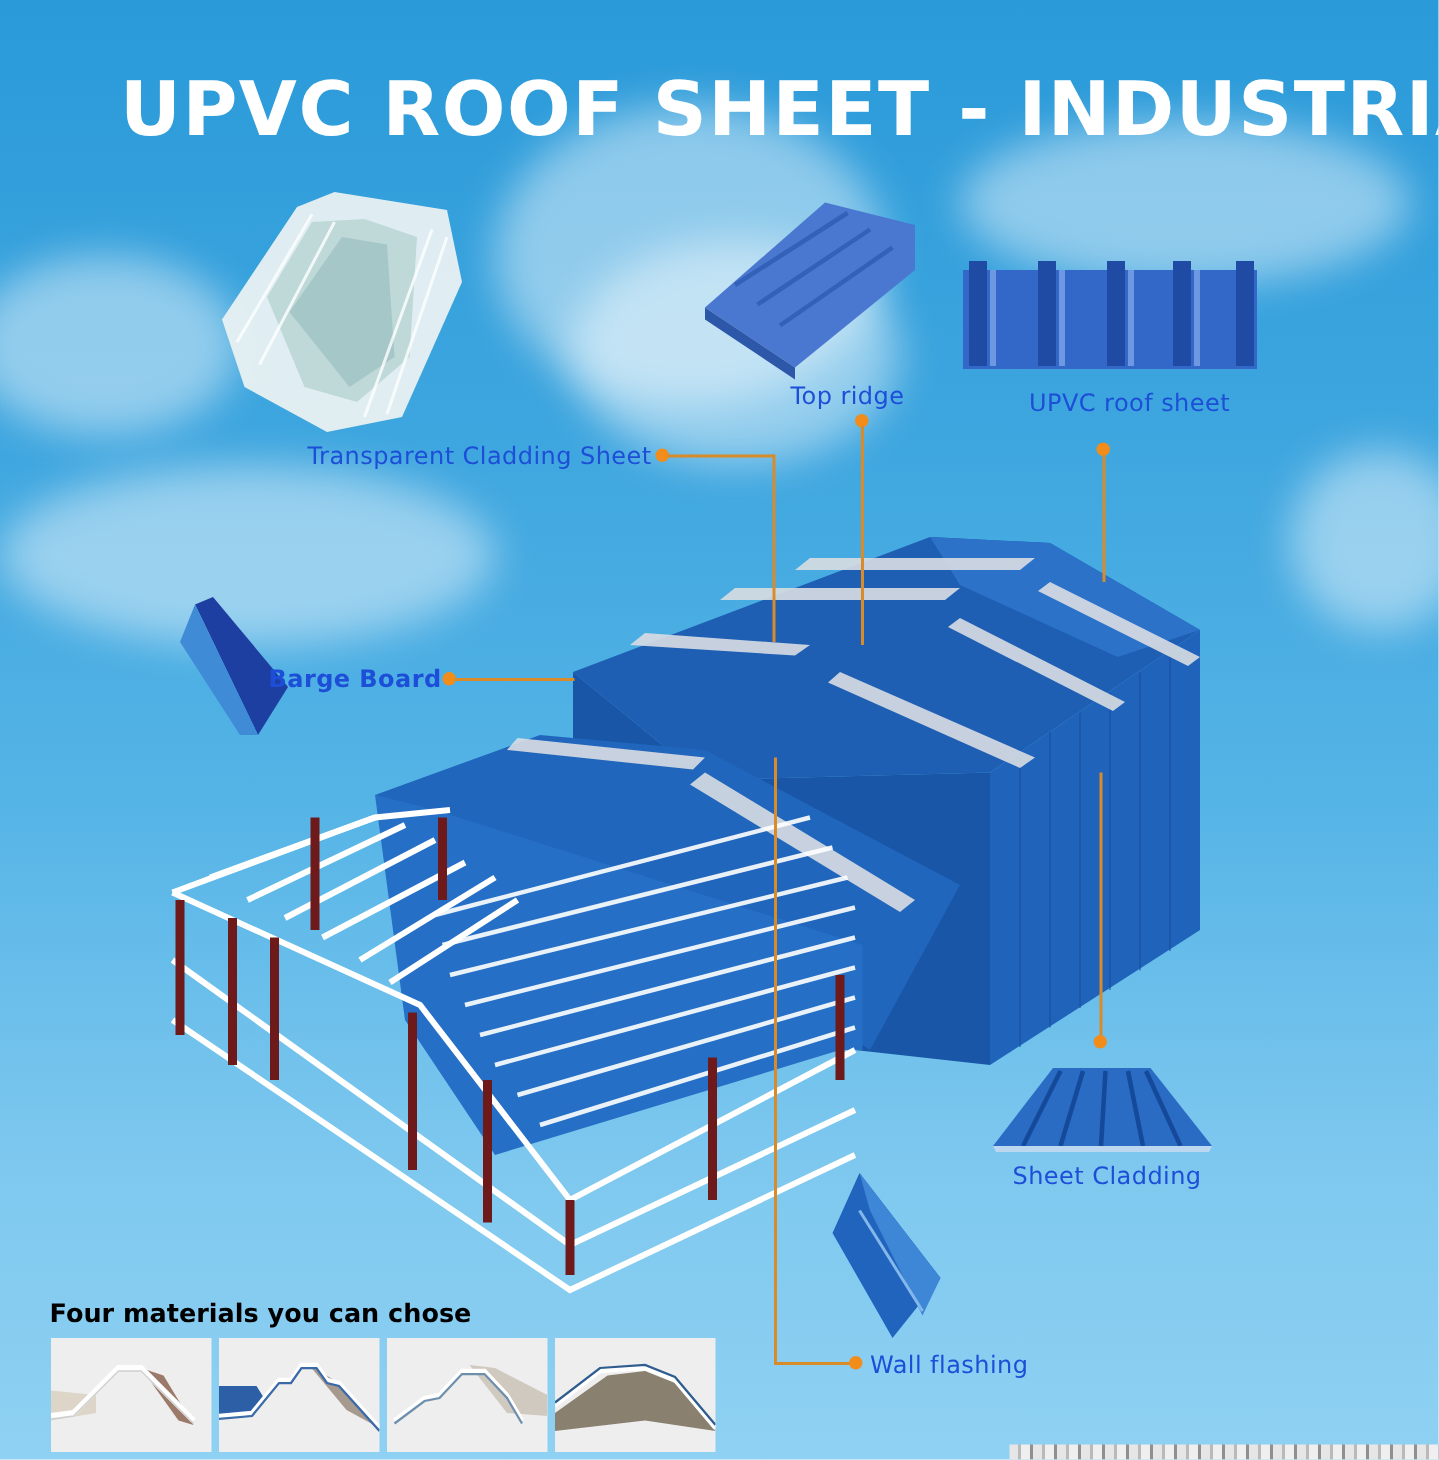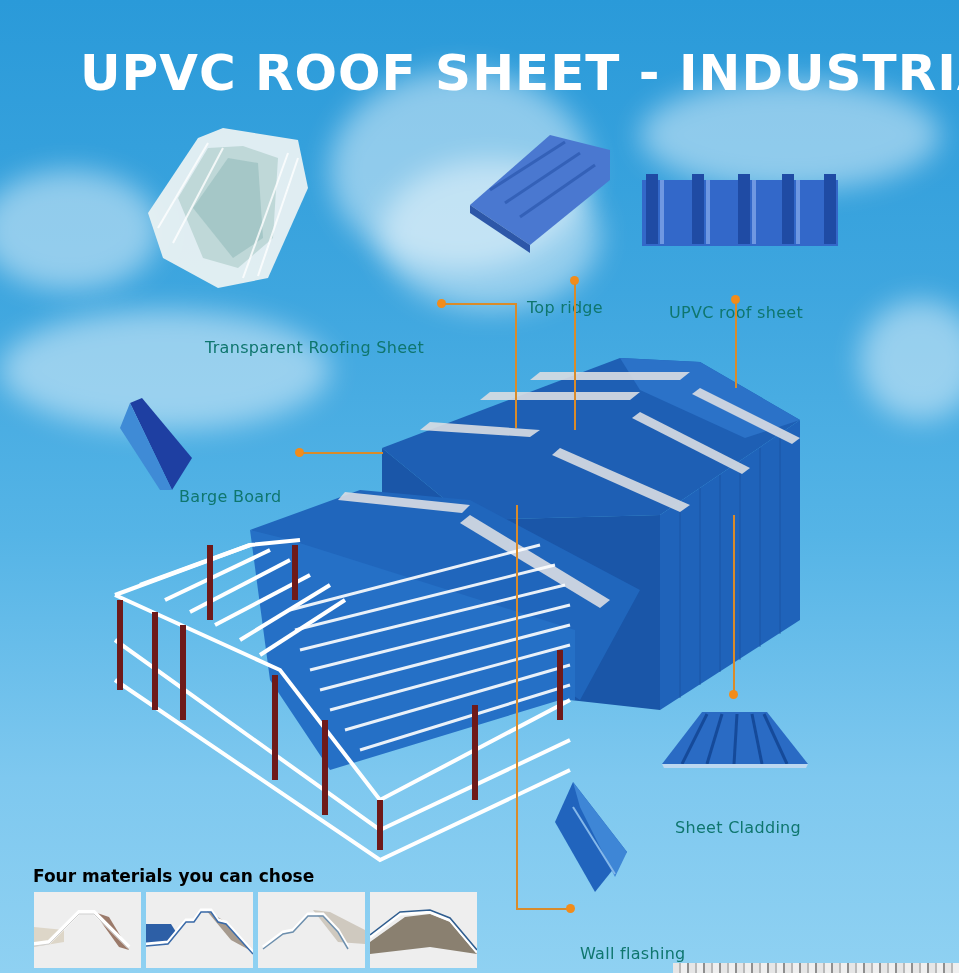--- a/index.html
+++ b/index.html
@@ -2,21 +2,21 @@
 <html><head>
 <meta charset="utf-8">
 <style>
   html,body{margin:0;padding:0;}
   body{width:959px;height:973px;overflow:hidden;position:relative;
     font-family:"DejaVu Sans","Liberation Sans",sans-serif;
     background:linear-gradient(180deg,#2a9ad9 0%,#3ea6df 30%,#55b4e6 55%,#7ec8ef 80%,#8fd1f2 100%);}
   .cloud{position:absolute;border-radius:50%;background:rgba(255,255,255,0.45);filter:blur(14px);}
   .title{position:absolute;left:80px;top:44px;color:#fff;font-weight:bold;font-size:50px;letter-spacing:1px;
     font-family:"DejaVu Sans","Liberation Sans",sans-serif;white-space:nowrap;}
-  .label{position:absolute;color:#0f766e;font-size:16px;white-space:nowrap;letter-spacing:0.3px;margin-top:44px;}
+  .label{position:absolute;color:#1d4ed8;font-size:16px;white-space:nowrap;letter-spacing:0.3px;}
   .dot{position:absolute;width:9px;height:9px;border-radius:50%;background:#f28c1a;}
   .line{position:absolute;background:#d98b2a;}
   svg{position:absolute;overflow:visible;}
   .mat-title{position:absolute;left:33px;top:866px;color:#000000;font-weight:bold;font-size:17px;white-space:nowrap;}
   .mat-row{position:absolute;left:34px;top:892px;display:flex;gap:5px;}
   .mat{width:107px;height:76px;background:#eeeeee;position:relative;overflow:hidden;}
   .mat svg{position:absolute;left:0;top:0;}
   .bottom-strip{position:absolute;left:673px;top:963px;width:286px;height:10px;
     background:repeating-linear-gradient(90deg,#e6e6e6 0 6px,#b9b9b9 6px 8px,#efefef 8px 14px,#8f8f8f 14px 16px);}
 </style>
@@ -157,34 +157,34 @@
       <line x1="210" y1="545" x2="210" y2="620"></line>
     <line x1="295" y1="545" x2="295" y2="600"></line>
       <line x1="275" y1="675" x2="275" y2="780"></line>
     <line x1="325" y1="720" x2="325" y2="815"></line>
       <line x1="380" y1="800" x2="380" y2="850"></line>
     <line x1="475" y1="705" x2="475" y2="800"></line>
       <line x1="560" y1="650" x2="560" y2="720"></line>
   </g>
 </svg>
 
-<div class="label" style="left:205px;top:294px;">Transparent Roofing Sheet</div>
+<div class="label" style="left:205px;top:294px;">Transparent Cladding Sheet</div>
 <div class="dot" style="left:437px;top:299px;"></div>
 <div class="line" style="left:445px;top:303px;width:71px;height:1.5px;"></div>
 <div class="line" style="left:515px;top:303px;width:1.5px;height:125px;"></div>
 
 <div class="label" style="left:527px;top:254px;">Top ridge</div>
 <div class="dot" style="left:570px;top:276px;"></div>
 <div class="line" style="left:574px;top:284px;width:1.5px;height:146px;"></div>
 
-<div class="label" style="left:669px;top:259px;">UPVC roof sheet</div>
+<div class="label" style="left:686px;top:259px;">UPVC roof sheet</div>
 <div class="dot" style="left:731px;top:295px;"></div>
 <div class="line" style="left:735px;top:303px;width:1.5px;height:85px;"></div>
 
-<div class="label" style="left:179px;top:443px;">Barge Board</div>
+<div class="label" style="left:179px;top:443px;font-weight:bold;">Barge Board</div>
 <div class="dot" style="left:295px;top:448px;"></div>
 <div class="line" style="left:303px;top:452px;width:80px;height:1.5px;"></div>
 
 <div class="label" style="left:675px;top:774px;">Sheet Cladding</div>
 <div class="line" style="left:733px;top:515px;width:1.5px;height:176px;"></div>
 <div class="dot" style="left:729px;top:690px;"></div>
 
 <div class="line" style="left:516px;top:505px;width:1.5px;height:404px;"></div>
 <div class="line" style="left:516px;top:908px;width:52px;height:1.5px;"></div>
 <div class="dot" style="left:566px;top:904px;"></div>

